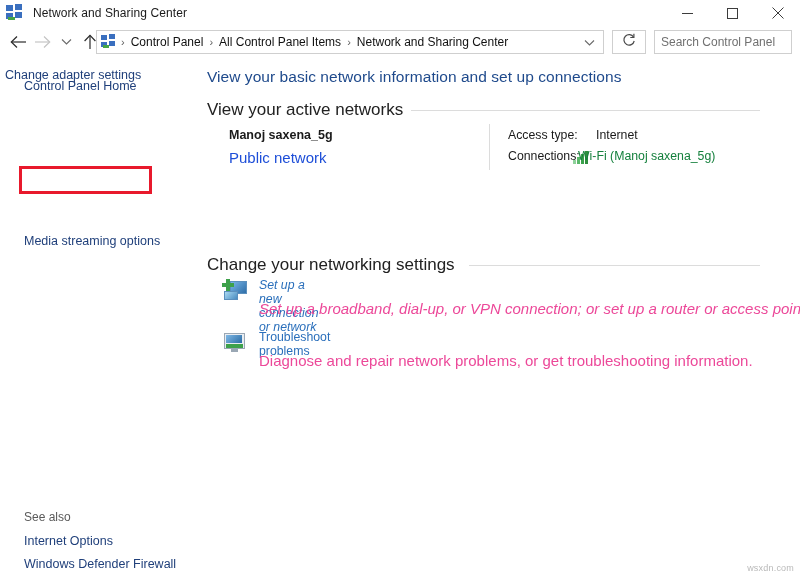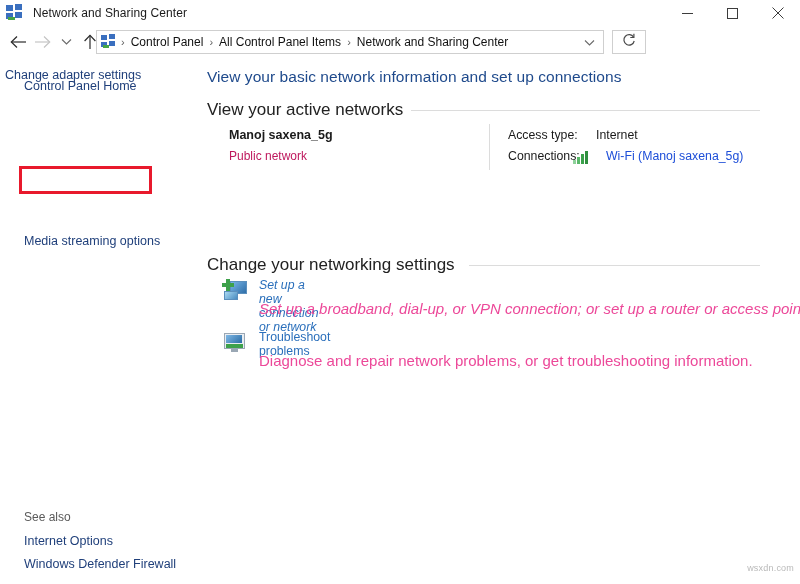--- a/index.html
+++ b/index.html
@@ -103,31 +103,31 @@
     position: absolute; display: flex; align-items: center; width: 553px;
   }
   .section-head .label { font-size: 17px; color: #222; white-space: nowrap; }
   .section-head .rule { flex: 1; height: 1px; background: #dcdcdc; margin-left: 8px; }
   #sh-active { left: 11px; top: 42px; }
   #sh-change { left: 11px; top: 197px; gap: 6px; }
 
   .active-net { position: absolute; left: 11px; top: 62px; width: 553px; height: 54px; }
   .net-divider { position: absolute; left: 282px; top: 4px; width: 1px; height: 46px; background: #dcdcdc; }
   .net-name { position: absolute; left: 22px; top: 8px; font-size: 12.5px; font-weight: bold; color: #1a1a1a; }
-  .net-type { position: absolute; left: 22px; top: 29px; font-size: 12px; color: #be185d; }
+  .net-type { position: absolute; left: 22px; top: 29px; font-size: 15px; color: #1d4ed8; }
   .net-access-label { position: absolute; left: 301px; top: 8px; font-size: 12.3px; color: #1a1a1a; }
   .net-access-value { position: absolute; left: 389px; top: 8px; font-size: 12.3px; color: #1a1a1a; }
   .net-conn-label { position: absolute; left: 301px; top: 29px; font-size: 12.3px; color: #1a1a1a; }
   .wifi-bars { position: absolute; left: 366px; top: 31px; width: 17px; height: 13px; }
   .wifi-bars i { position: absolute; bottom: 0; display: block; background: #3aa14a; }
   .wifi-bars i:nth-child(1) { left: 0px;  width: 3px; height: 4px;  background: #8fd19a; }
   .wifi-bars i:nth-child(2) { left: 4px;  width: 3px; height: 7px;  background: #5ab86a; }
   .wifi-bars i:nth-child(3) { left: 8px;  width: 3px; height: 10px; background: #3aa14a; }
   .wifi-bars i:nth-child(4) { left: 12px; width: 3px; height: 13px; background: #2f8f3f; }
-  .net-conn-link { position: absolute; left: 399px; top: 29px; font-size: 12.3px; color: #1d4ed8; }
+  .net-conn-link { position: absolute; left: 371px; top: 29px; font-size: 12.3px; color: #15803d; }
 
   .task-row { position: absolute; left: 11px; }
   #task-setup { top: 218px; font-style: italic; }
   #task-trouble { top: 270px; }
   .task-icon { position: absolute; left: 15px; top: 2px; width: 26px; height: 26px; }
   .task-link { position: absolute; left: 52px; top: 2px; font-size: 12.3px; color: #2a6fbb; }
   .task-desc { position: absolute; left: 52px; top: 24px; font-size: 15px; color: #ec4899; white-space: nowrap; }
 
   
   .icn-setup { position: relative; }
@@ -244,20 +244,24 @@
 
   <div class="refreshbtn">
     <span>
       <svg width="14" height="14" viewBox="0 0 14 14">
         <path d="M11.6 4.2 A5.2 5.2 0 1 0 12.2 8" fill="none" stroke="#4a4a4a" stroke-width="1.2"></path>
         <polyline points="11.9,0.8 11.9,4.5 8.3,4.5" fill="none" stroke="#4a4a4a" stroke-width="1.2"></polyline>
       </svg>
     </span>
   </div>
 
+  <div class="searchbox">
+    <input type="text" placeholder="Search Control Panel" style="">
+
+  </div>
 
   <div class="sidebar">
     <div id="sb-home" class="side-link">Control Panel Home</div>
 
     <div id="sb-adapter-wrap"></div>
     <div id="sb-adapter" class="side-link">Change adapter settings</div>
 
 
     <div id="sb-media" class="side-link">Media streaming options</div>
 

